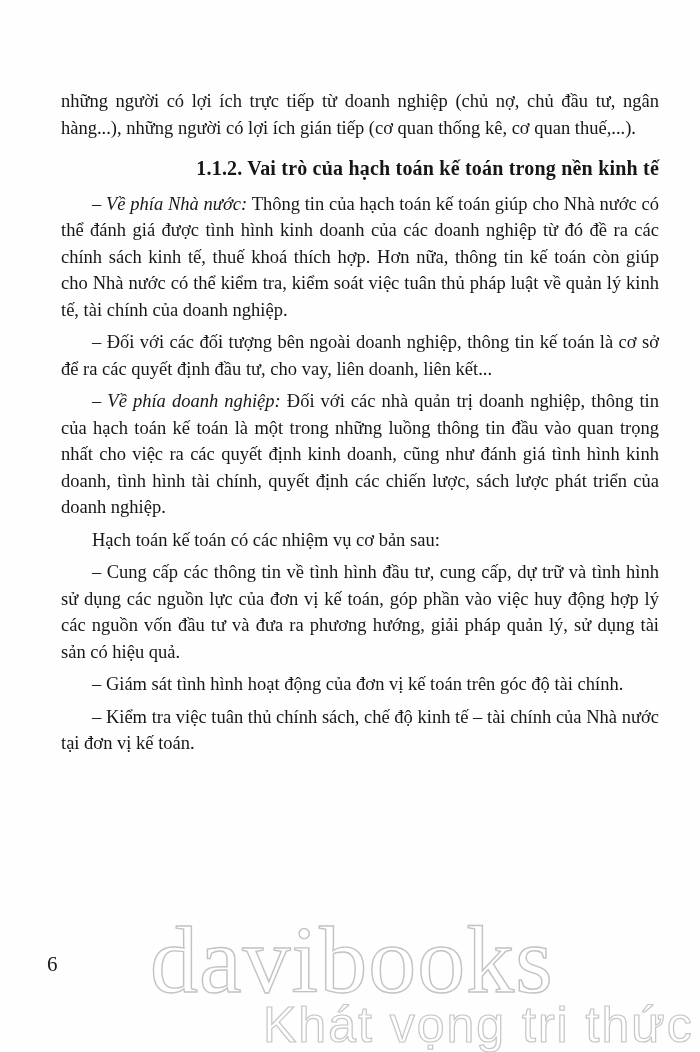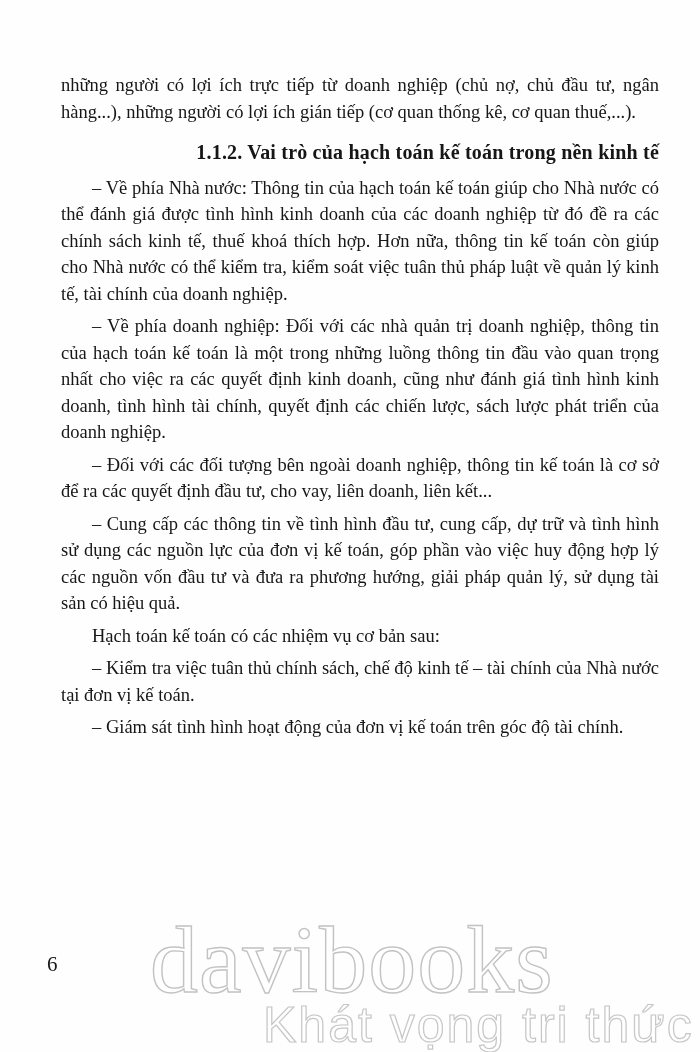--- a/index.html
+++ b/index.html
@@ -7,35 +7,35 @@
     width:700px;height:1052px;
     background:#ffffff;
     font-family:"Liberation Serif", serif;
     color:#161616;
     position:relative;
     overflow:hidden;
   }
   .page{position:absolute;inset:0;background:#fefefe;}
   .text-block{
     position:absolute;
-    left:61px;width:598px;top:72px;
+    left:61px;width:598px;top:88px;
     font-size:18.5px;
     line-height:26.5px;
     text-align:justify;
     z-index:2;
   }
   .text-block p{margin:0 0 6px;text-indent:31px;}
   .text-block p.cont{text-indent:0;}
   .heading{
     font-size:20px;font-weight:bold;
     margin:14px 0 9px;
     text-align:right;text-indent:0;
     letter-spacing:.2px;
   }
-  .lead-italic{}
+  .lead-italic{font-style:italic;}
   .page-number{
     position:absolute;left:47px;top:952px;
     font-size:21px;color:#1a1a1a;z-index:3;
   }
   .watermark{position:absolute;inset:0;z-index:1;pointer-events:none;}
   .wm-title{
     position:absolute;left:150px;top:912px;
     font-family:"Liberation Serif", serif;
     font-size:96px;line-height:1;
     color:#ffffff;
@@ -65,31 +65,31 @@
 
   <main class="text-block">
 
     <p class="cont">những người có lợi ích trực tiếp từ doanh nghiệp (chủ nợ, chủ đầu tư, ngân hàng...), những người có lợi ích gián tiếp (cơ quan thống kê, cơ quan thuế,...).</p>
 
     <h2 class="heading">1.1.2. Vai trò của hạch toán kế toán trong nền kinh tế</h2>
 
 
     <p><span>– </span><span class="lead-italic">Về phía Nhà nước:</span><span> Thông tin của hạch toán kế toán giúp cho Nhà nước có thể đánh giá được tình hình kinh doanh của các doanh nghiệp từ đó đề ra các chính sách kinh tế, thuế khoá thích hợp. Hơn nữa, thông tin kế toán còn giúp cho Nhà nước có thể kiểm tra, kiểm soát việc tuân thủ pháp luật về quản lý kinh tế, tài chính của doanh nghiệp.</span></p>
 
+    <p>– Đối với các đối tượng bên ngoài doanh nghiệp, thông tin kế toán là cơ sở để ra các quyết định đầu tư, cho vay, liên doanh, liên kết...</p>
+
     <p><span>– </span><span class="lead-italic">Về phía doanh nghiệp:</span><span> Đối với các nhà quản trị doanh nghiệp, thông tin của hạch toán kế toán là một trong những luồng thông tin đầu vào quan trọng nhất cho việc ra các quyết định kinh doanh, cũng như đánh giá tình hình kinh doanh, tình hình tài chính, quyết định các chiến lược, sách lược phát triển của doanh nghiệp.</span></p>
-
-    <p>– Đối với các đối tượng bên ngoài doanh nghiệp, thông tin kế toán là cơ sở để ra các quyết định đầu tư, cho vay, liên doanh, liên kết...</p>
 
 
 
+    <p>Hạch toán kế toán có các nhiệm vụ cơ bản sau:</p>
+
     <p>– Cung cấp các thông tin về tình hình đầu tư, cung cấp, dự trữ và tình hình sử dụng các nguồn lực của đơn vị kế toán, góp phần vào việc huy động hợp lý các nguồn vốn đầu tư và đưa ra phương hướng, giải pháp quản lý, sử dụng tài sản có hiệu quả.</p>
 
-    <p>Hạch toán kế toán có các nhiệm vụ cơ bản sau:</p>
+    <p>– Giám sát tình hình hoạt động của đơn vị kế toán trên góc độ tài chính.</p>
 
     <p>– Kiểm tra việc tuân thủ chính sách, chế độ kinh tế – tài chính của Nhà nước tại đơn vị kế toán.</p>
-
-    <p>– Giám sát tình hình hoạt động của đơn vị kế toán trên góc độ tài chính.</p>
 
   </main>
 
   <span class="page-number">6</span>
 
 </div>
 
 </body></html>

